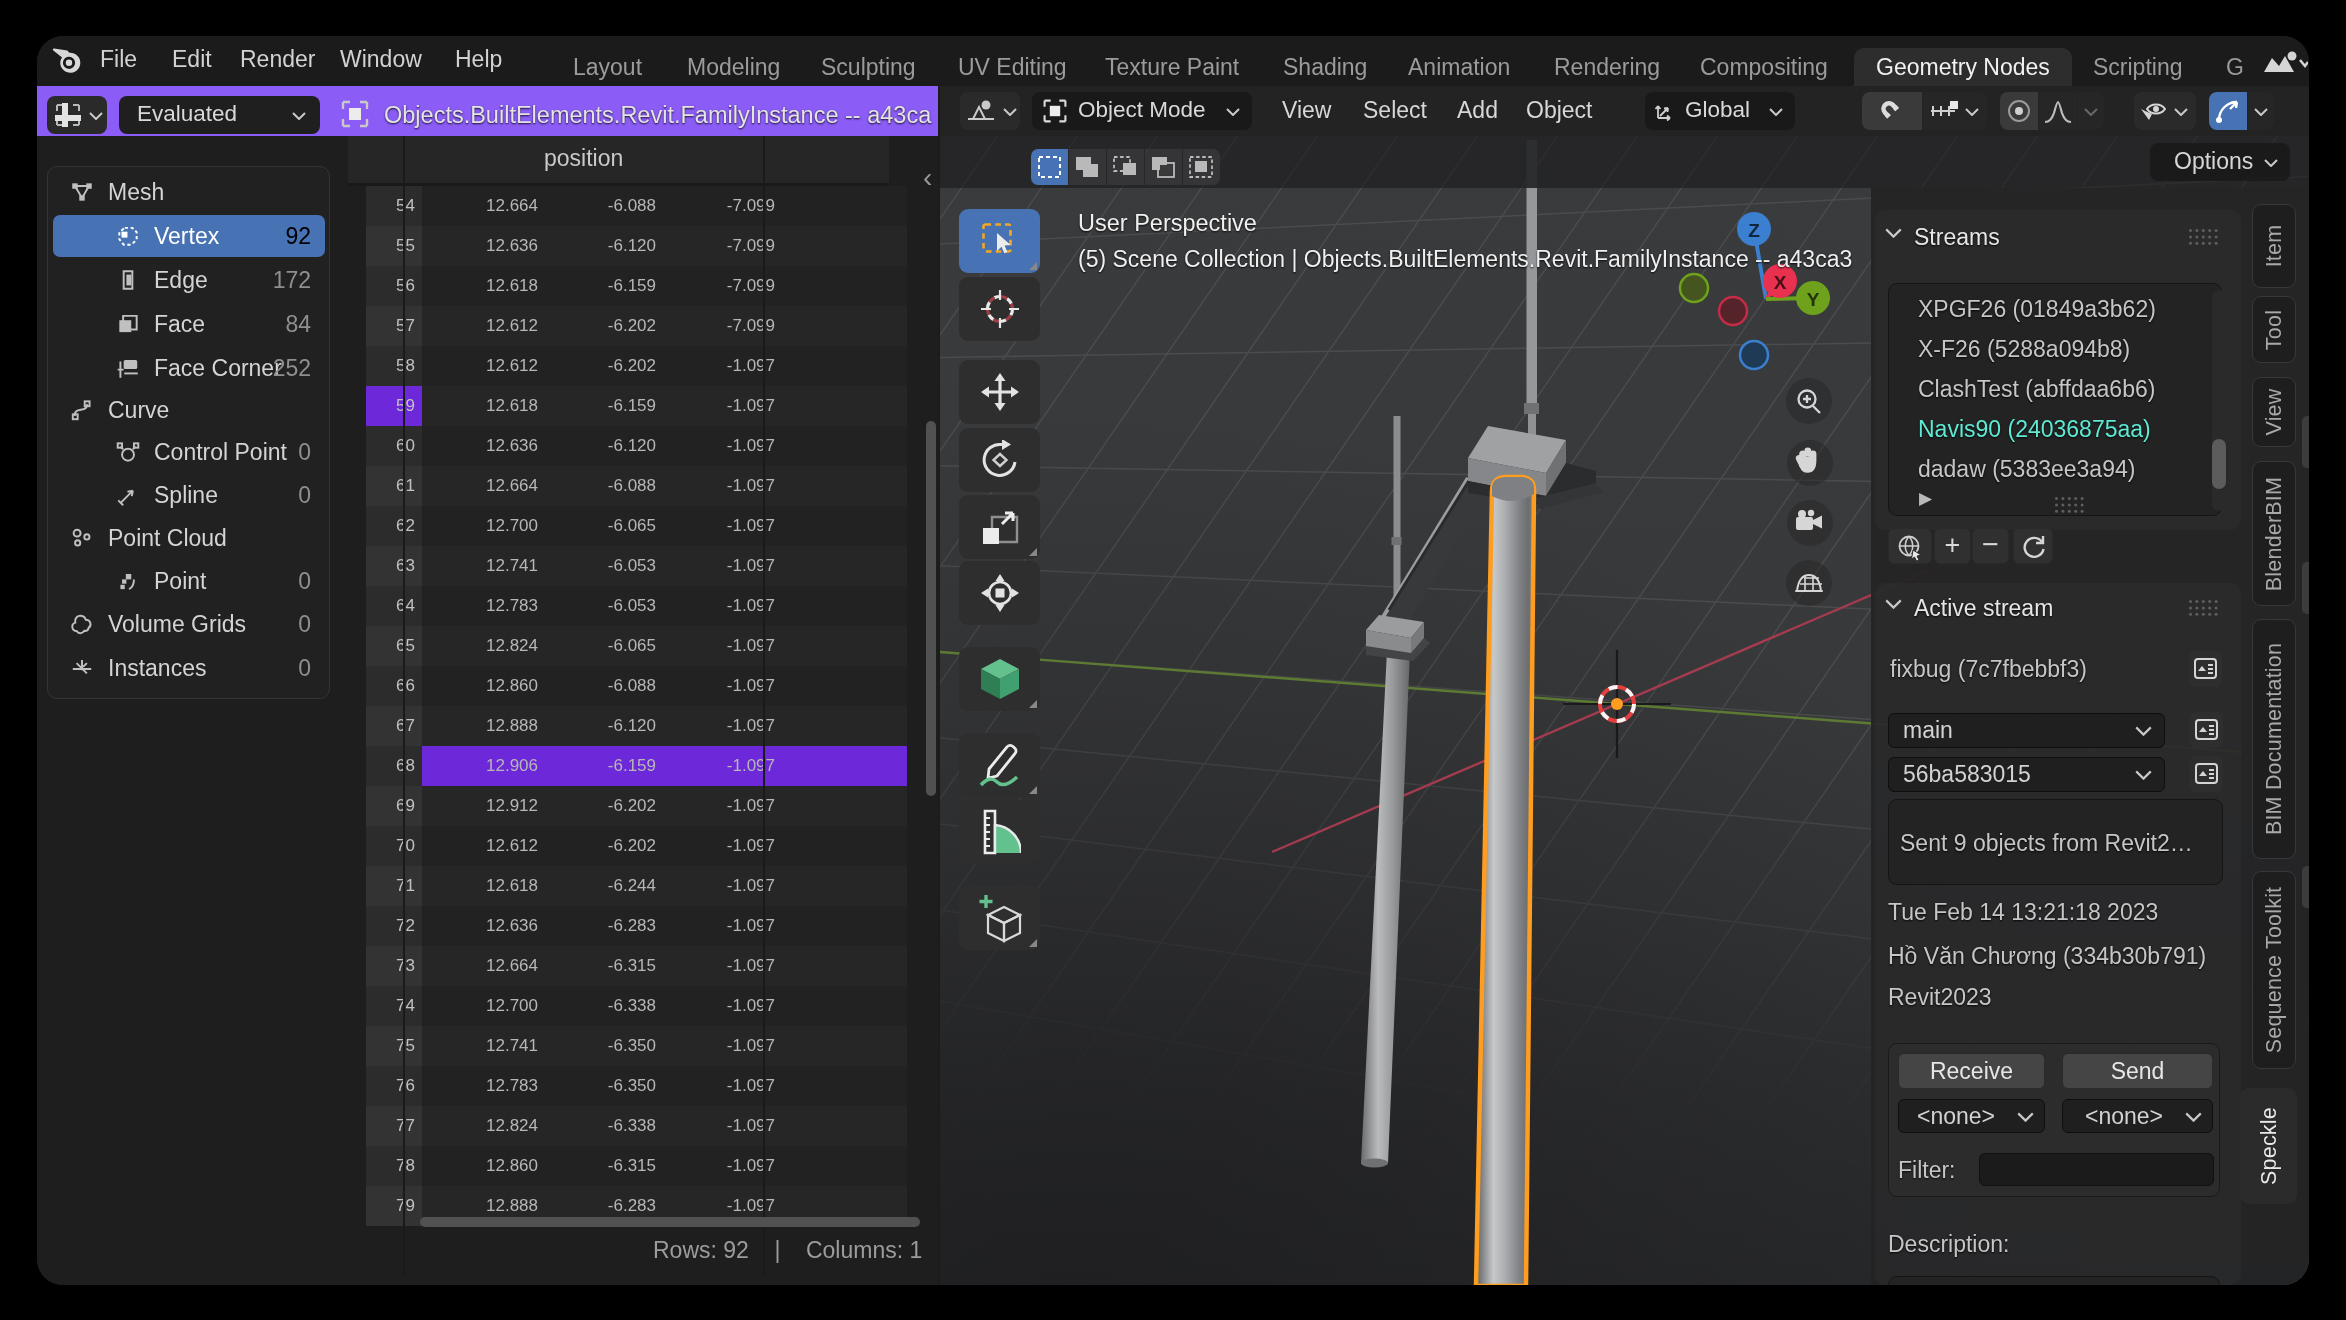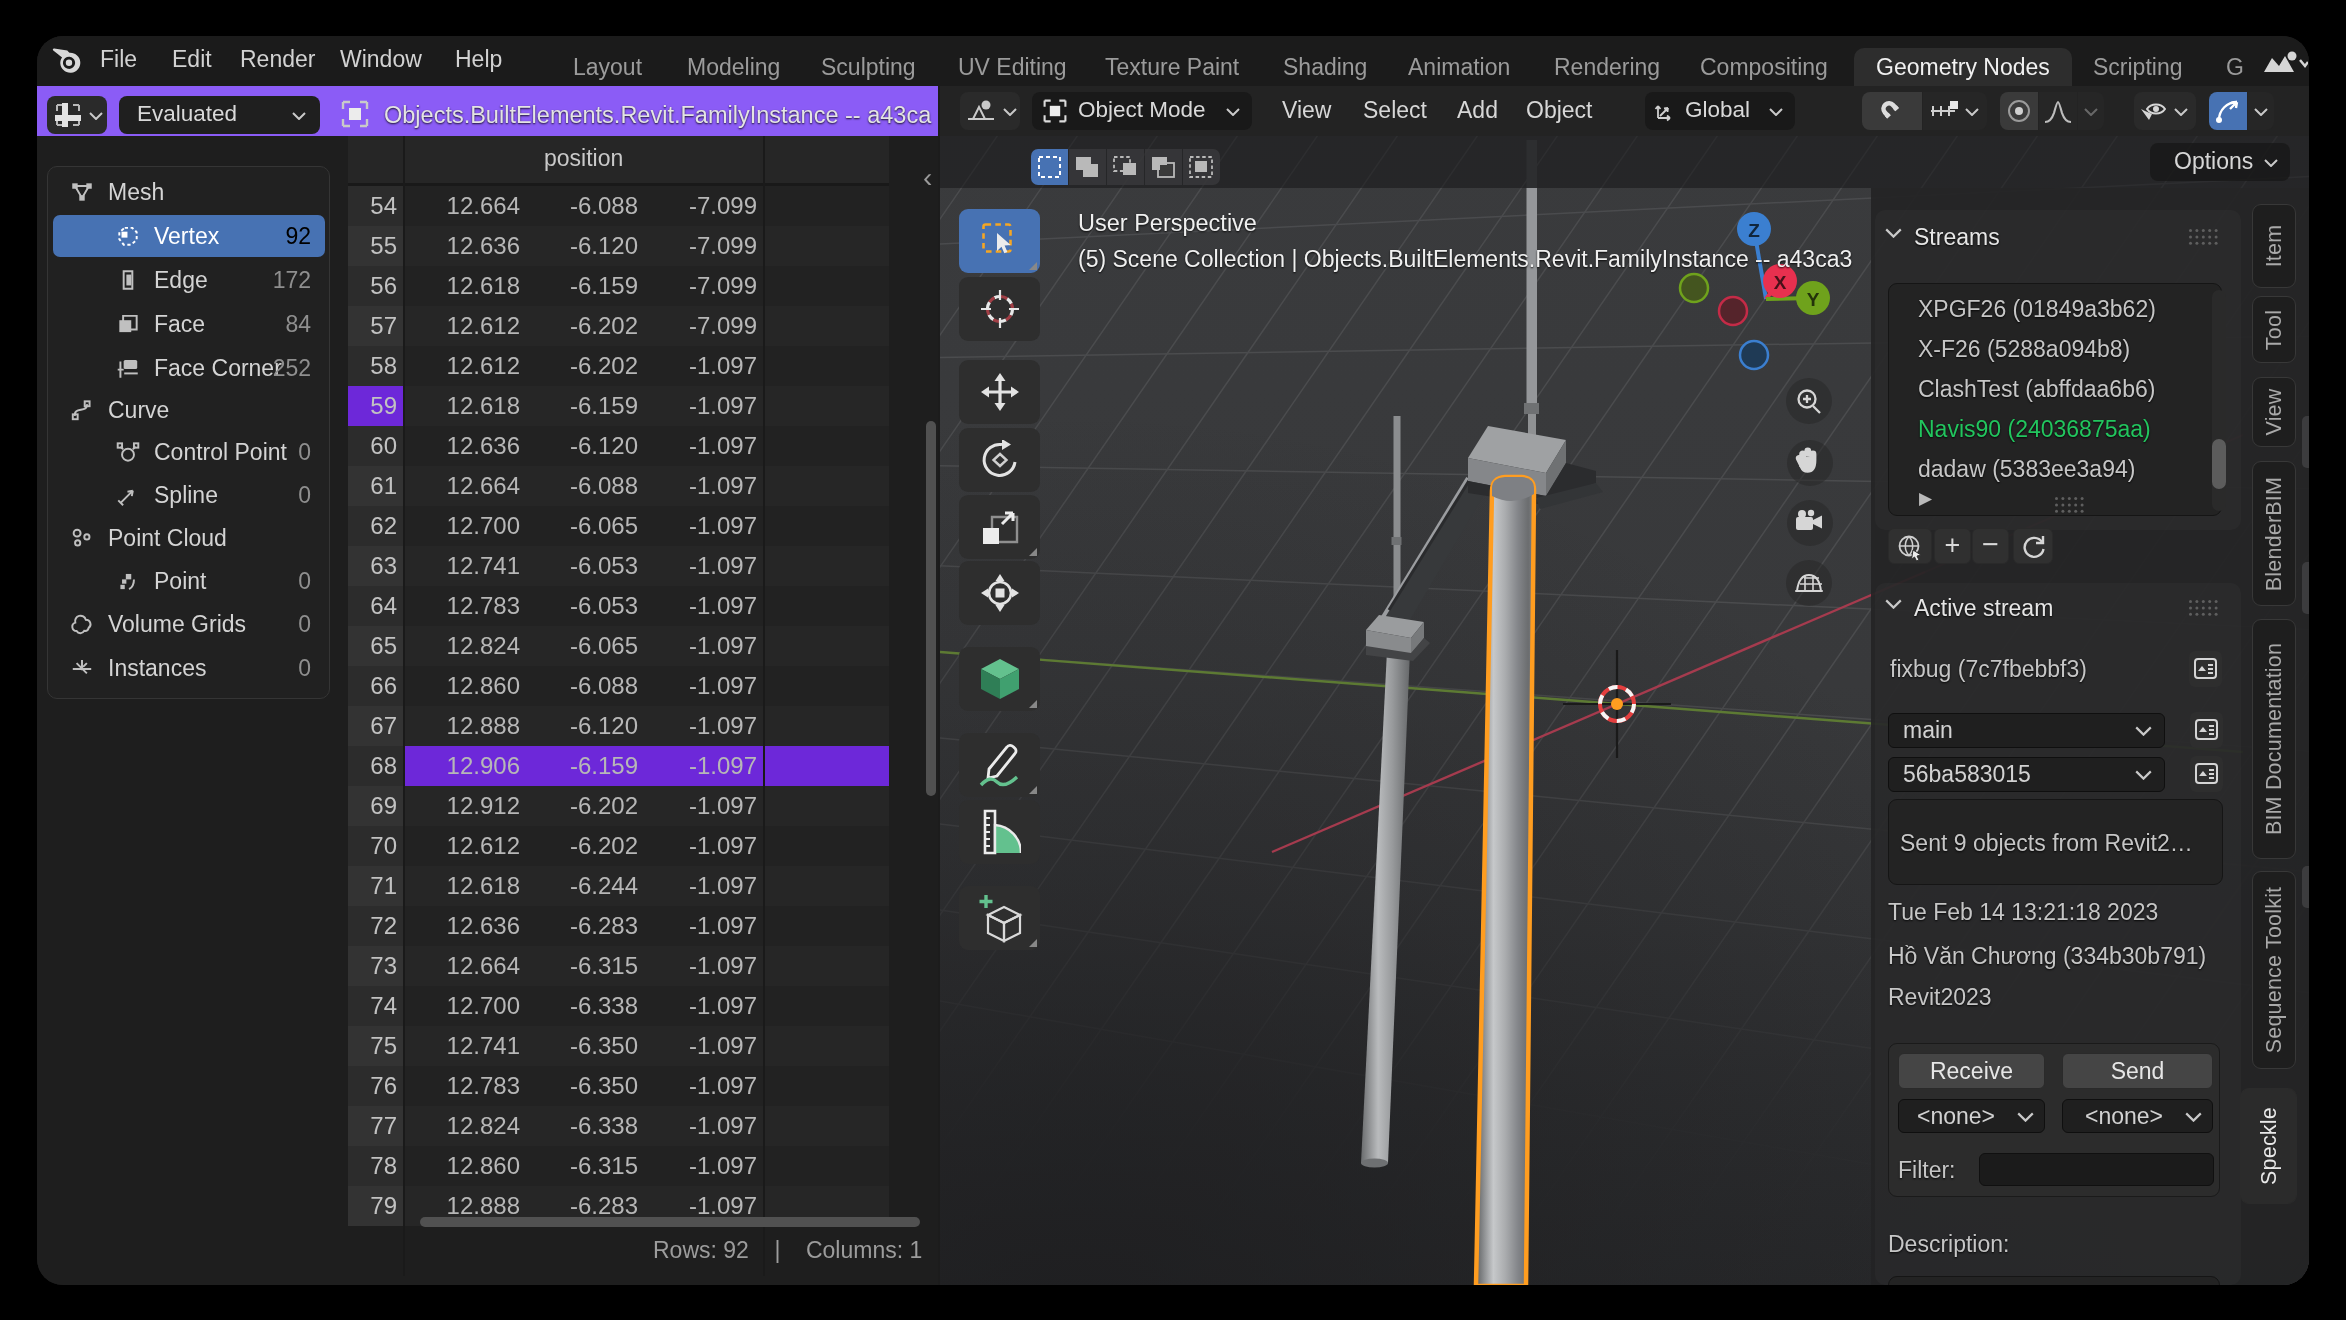--- a/index.html
+++ b/index.html
@@ -22,21 +22,21 @@
 .srow{position:absolute;left:5px;width:272px;height:42px;line-height:42px}
 .srow.act{background:#4772b3;border-radius:7px}
 .sic{position:absolute;top:8px;width:26px;height:26px}
 .sic svg{width:26px;height:26px}
 .slab{position:absolute;color:#d4d4d4;font-size:23px;white-space:nowrap}
 .srow.act .slab{color:#fff}
 .scnt{position:absolute;right:14px;color:#8f8f8f;font-size:23px}
 .scnt.w{color:#000000}
 .thead{position:absolute;left:311px;top:50px;width:541px;height:47px;background:#262626;
  color:#c9c9c9;font-size:23px}
-.tr{position:absolute;left:311px;width:541px;height:40px;line-height:40px;font-size:24px}
+.tr{position:absolute;left:329px;width:541px;height:40px;line-height:40px;font-size:17px}
 .tidx{position:absolute;left:0;top:0;width:56px;height:40px;color:#c2c2c2;text-align:right;
  padding-right:7px}
 .tdata{position:absolute;left:56px;top:0;width:485px;height:40px;color:#b7b7b7}
 .tdata span{position:absolute;text-align:right}
 .c1{left:0;width:116px}.c2{left:116px;width:118px}.c3{left:234px;width:119px}
 .vp{position:absolute;left:903px;top:50px;width:1369px;height:1199px;background:#3a3b3d}
 .vph{position:absolute;left:0;top:0;width:100%;height:50px;background:#232323}
 .vht{position:absolute;top:0;height:50px;line-height:48px;color:#d7d7d7;font-size:23px}
 .vpt{position:absolute;left:0;top:50px;width:100%;height:52px;background:rgba(22,22,23,.55)}
 .ovl{position:absolute;color:#f0f0f0;font-size:23px}
@@ -828,21 +828,21 @@
             <circle cx="8.9" cy="15.3" r="1.5"></circle>
             <circle cx="15.3" cy="15.3" r="1.5"></circle>
             <circle cx="21.700000000000003" cy="15.3" r="1.5"></circle>
             <circle cx="28.1" cy="15.3" r="1.5"></circle>
           </g>
         </svg>
   <div class="pbox" style="left:17px;top:95px;width:334px;height:233px">
     <div class="abs tsh" style="left:29px;top:5px;width:280px;height:40px;line-height:40px;color:#c6c6c6;font-size:23px;white-space:nowrap;overflow:hidden">XPGF26 (01849a3b62)</div>
           <div class="abs tsh" style="left:29px;top:45px;width:280px;height:40px;line-height:40px;color:#c6c6c6;font-size:23px;white-space:nowrap;overflow:hidden">X-F26 (5288a094b8)</div>
           <div class="abs tsh" style="left:29px;top:85px;width:280px;height:40px;line-height:40px;color:#c6c6c6;font-size:23px;white-space:nowrap;overflow:hidden">ClashTest (abffdaa6b6)</div>
-          <div class="abs tsh" style="left:29px;top:125px;width:280px;height:40px;line-height:40px;color:#22c55e;font-size:23px;white-space:nowrap;overflow:hidden">Navis90 (24036875aa)</div>
+          <div class="abs tsh" style="left:29px;top:125px;width:280px;height:40px;line-height:40px;color:#5eead4;font-size:23px;white-space:nowrap;overflow:hidden">Navis90 (24036875aa)</div>
           <div class="abs tsh" style="left:29px;top:165px;width:280px;height:40px;line-height:40px;color:#c6c6c6;font-size:23px;white-space:nowrap;overflow:hidden">dadaw (5383ee3a94)</div>
     <div class="abs" style="left:323px;top:6px;width:14px;height:221px;background:#2a2a2a;border-radius:7px"></div>
     <div class="abs" style="left:323px;top:155px;width:14px;height:50px;background:#5c5c5c;border-radius:7px"></div>
     <span class="abs" style="left:30px;top:204px;color:#b9b9b9;font-size:17px">▶</span>
     <svg class="abs" style="left:165px;top:212px" width="30" height="17" viewBox="0 0 30 17">
             <g fill="#5f5f5f">
               <circle cx="2.5" cy="2.5" r="1.5"></circle>
               <circle cx="8.9" cy="2.5" r="1.5"></circle>
               <circle cx="15.3" cy="2.5" r="1.5"></circle>
               <circle cx="21.700000000000003" cy="2.5" r="1.5"></circle>

